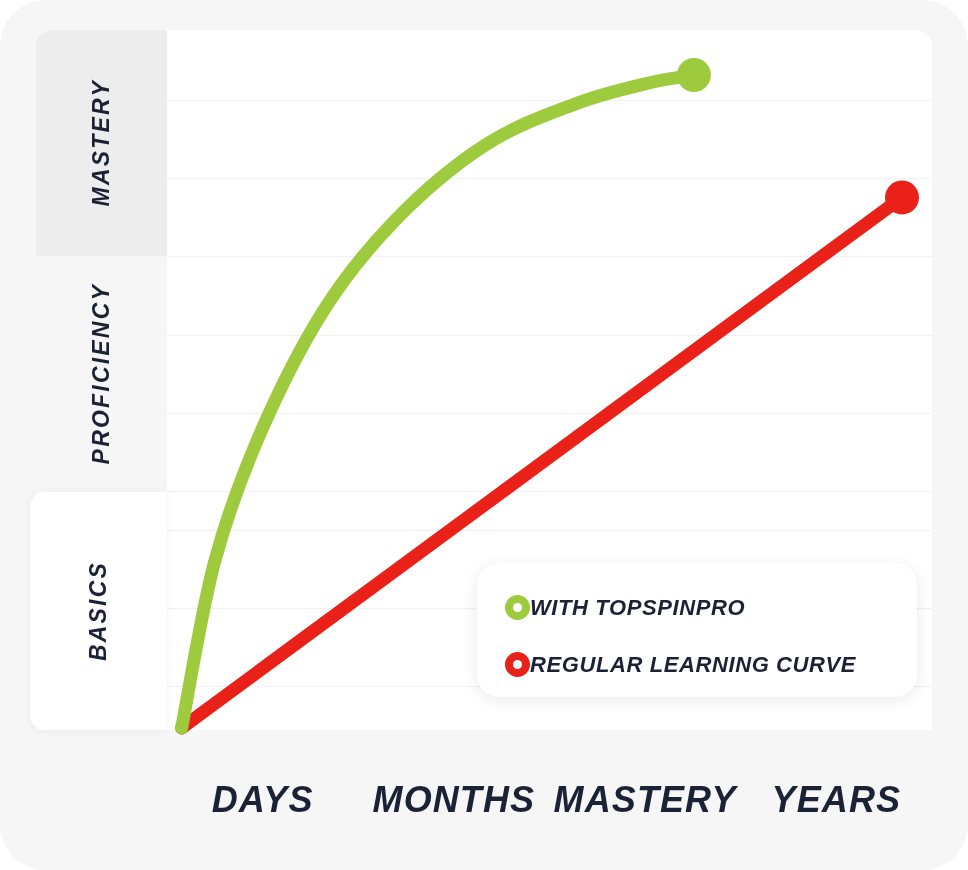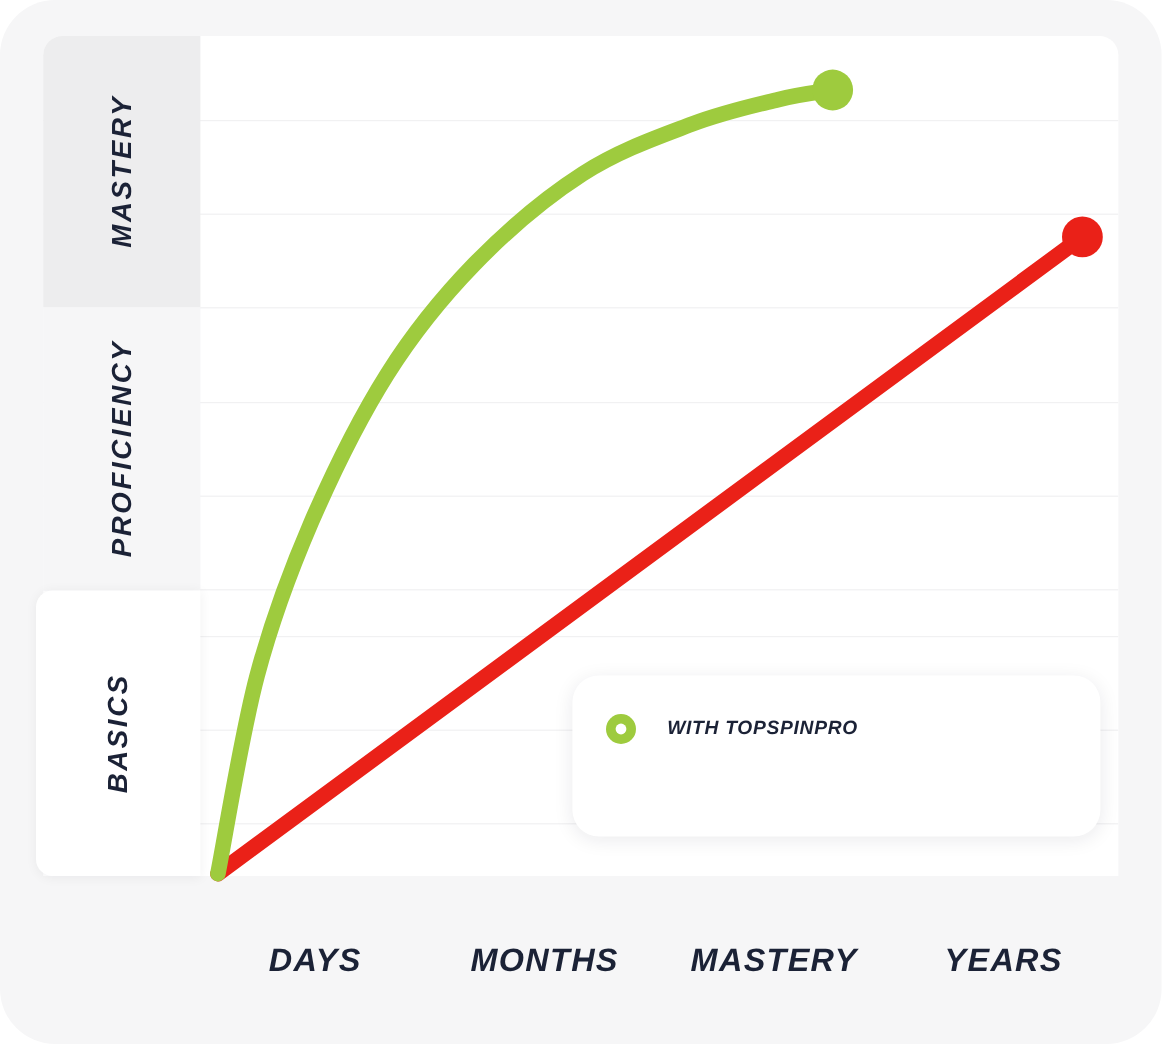--- a/index.html
+++ b/index.html
@@ -131,45 +131,44 @@
     justify-content: center;
   }
   .legend-dot::after {
     content: "";
     width: 9px;
     height: 9px;
     border-radius: 50%;
     background: #ffffff;
   }
   .legend-text {
-    margin-left: 26px;
     color: #1b2236;
     font-weight: 700;
     font-style: italic;
-    font-size: 16px;
+    font-size: 22px;
     letter-spacing: 0.6px;
     white-space: nowrap;
   }
 
   
   #x-axis {
     position: absolute;
     left: 167px;
     top: 775px;
     width: 765px;
     height: 50px;
     display: flex;
   }
   .x-tick {
     flex: 1 1 0;
     text-align: center;
     color: #1b2236;
     font-weight: 700;
     font-style: italic;
-    font-size: 27px;
+    font-size: 36px;
     letter-spacing: 1.1px;
     line-height: 50px;
     white-space: nowrap;
   }
 </style>
 </head>
 <body>
 
 <div id="chart-card">
 
@@ -200,20 +199,24 @@
     <path id="series-green-path" fill="none" stroke-linecap="round" stroke-width="13" d="M 181.6 728.0 C 187.1 700.6, 201.2 612.1, 214.2 563.3 C 227.2 514.5, 241.3 477.2, 259.4 435.2 C 277.6 393.3, 300.2 347.6, 322.8 311.7 C 345.4 275.9, 368.1 248.1, 395.2 220.2 C 422.3 192.4, 455.5 164.2, 485.7 144.8 C 515.9 125.3, 549.1 113.9, 576.2 103.6 C 603.4 93.3, 629.0 87.8, 648.6 83.0 C 668.2 78.2, 686.3 76.3, 693.9 75.0" stroke="#9ecb3e"></path>
     <circle id="series-red-dot" cx="902.0" cy="197.4" r="17" fill="#ea2118"></circle>
     <circle id="series-green-dot" cx="693.9" cy="75.0" r="17" fill="#9ecb3e"></circle>
   </svg>
 
   <div id="legend-box">
     <div class="legend-row">
       <span class="legend-dot" id="legend-dot-0" style="background: rgb(158, 203, 62);"></span>
       <span class="legend-text">WITH TOPSPINPRO</span>
     </div>
+    <div class="legend-row">
+      <span class="legend-dot" id="legend-dot-1" style="background: rgb(234, 33, 24);"></span>
+      <span class="legend-text">REGULAR LEARNING CURVE</span>
+    </div>
   </div>
 
   <div id="x-axis">
     <span class="x-tick">DAYS</span>
     <span class="x-tick">MONTHS</span>
     <span class="x-tick">MASTERY</span>
     <span class="x-tick">YEARS</span>
   </div>
 
 </div>

